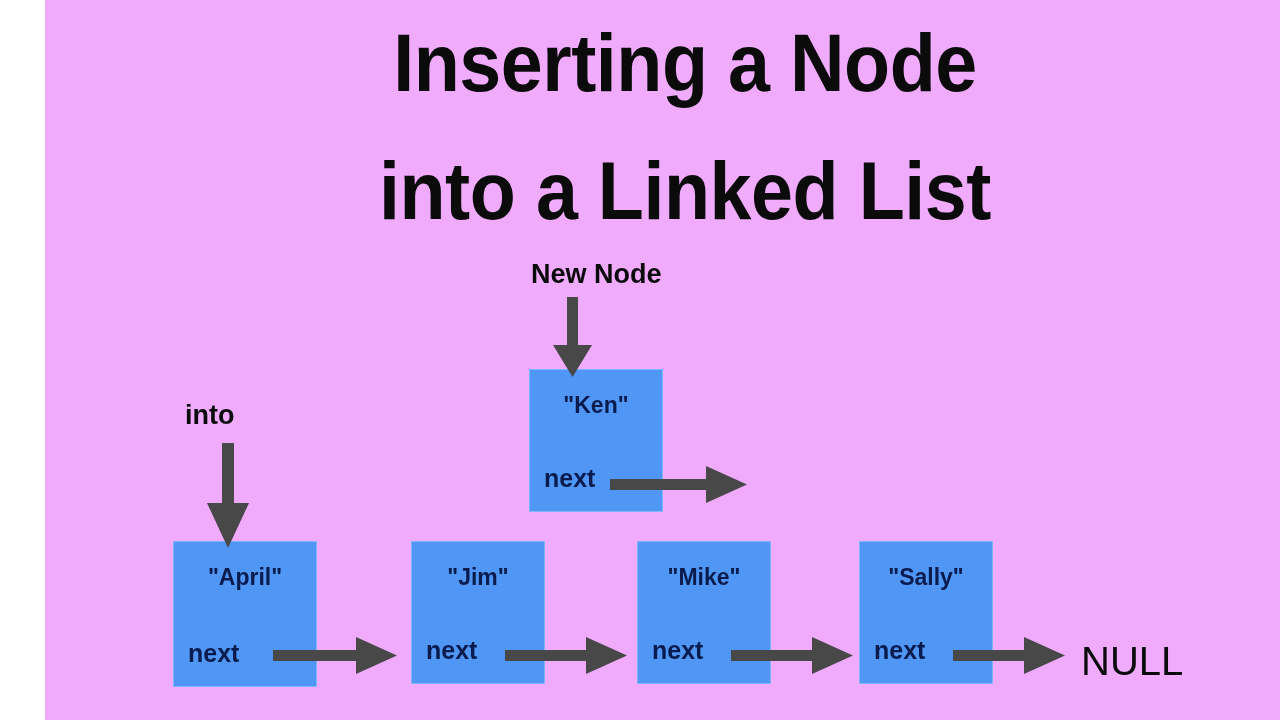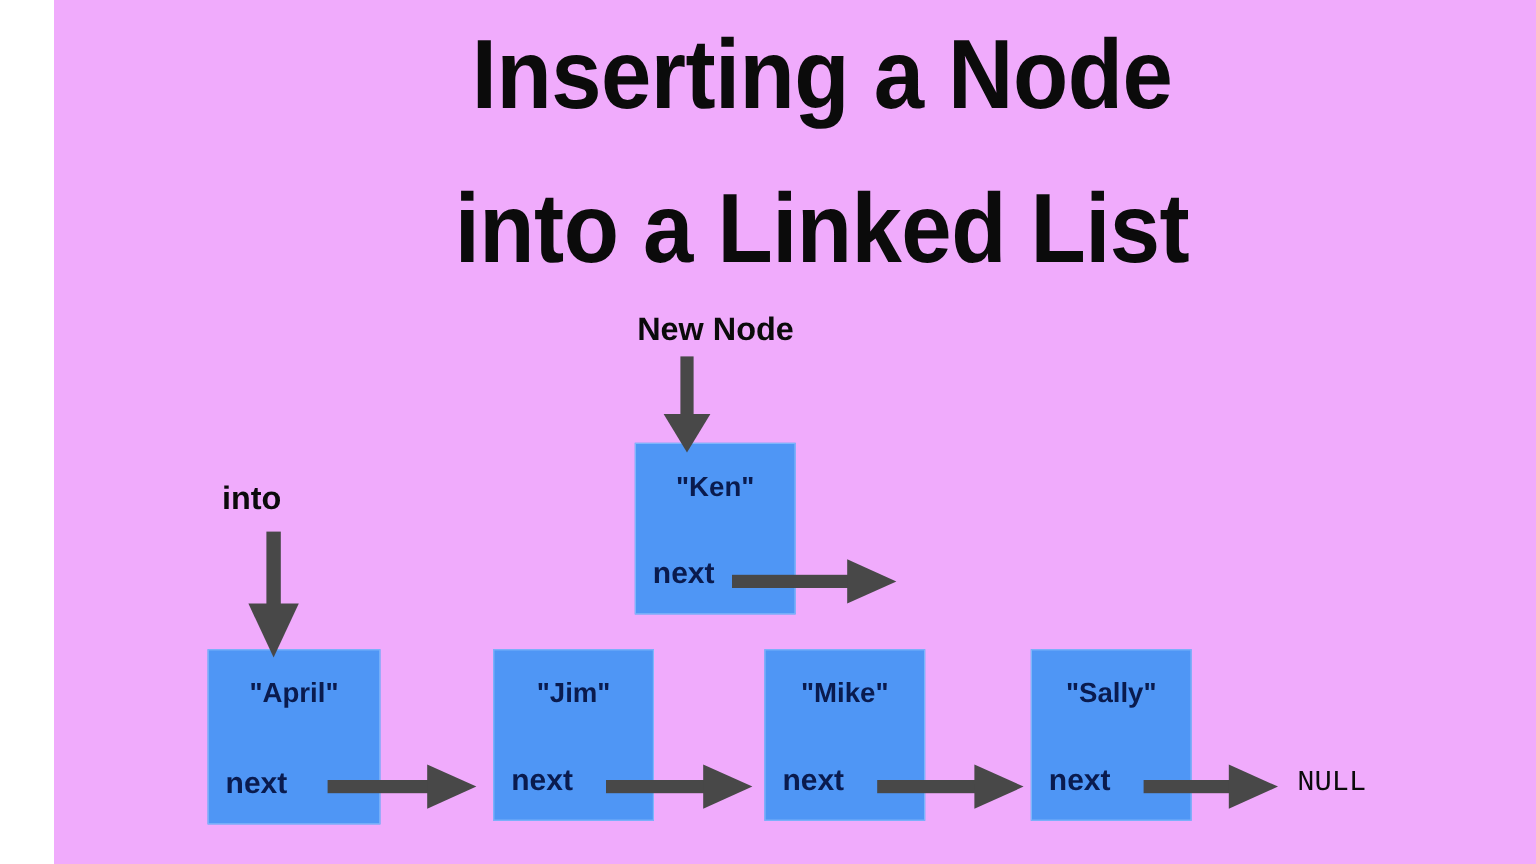--- a/index.html
+++ b/index.html
@@ -71,24 +71,24 @@
     position: absolute;
     color: #0b0b0b;
     font-size: 27px;
     font-weight: bold;
     white-space: nowrap;
     font-family: Liberation Sans, sans-serif;
   }
   .null-label {
     position: absolute;
     color: #0b0b0b;
-    font-size: 24px;
+    font-size: 40px;
     font-weight: normal;
     white-space: nowrap;
-    font-family: Liberation Mono, monospace;
+    font-family: Liberation Sans, sans-serif;
   }
 
   
   #arrow-layer {
     position: absolute;
     left: 0;
     top: 0;
     width: 1280px;
     height: 720px;
     pointer-events: none;

